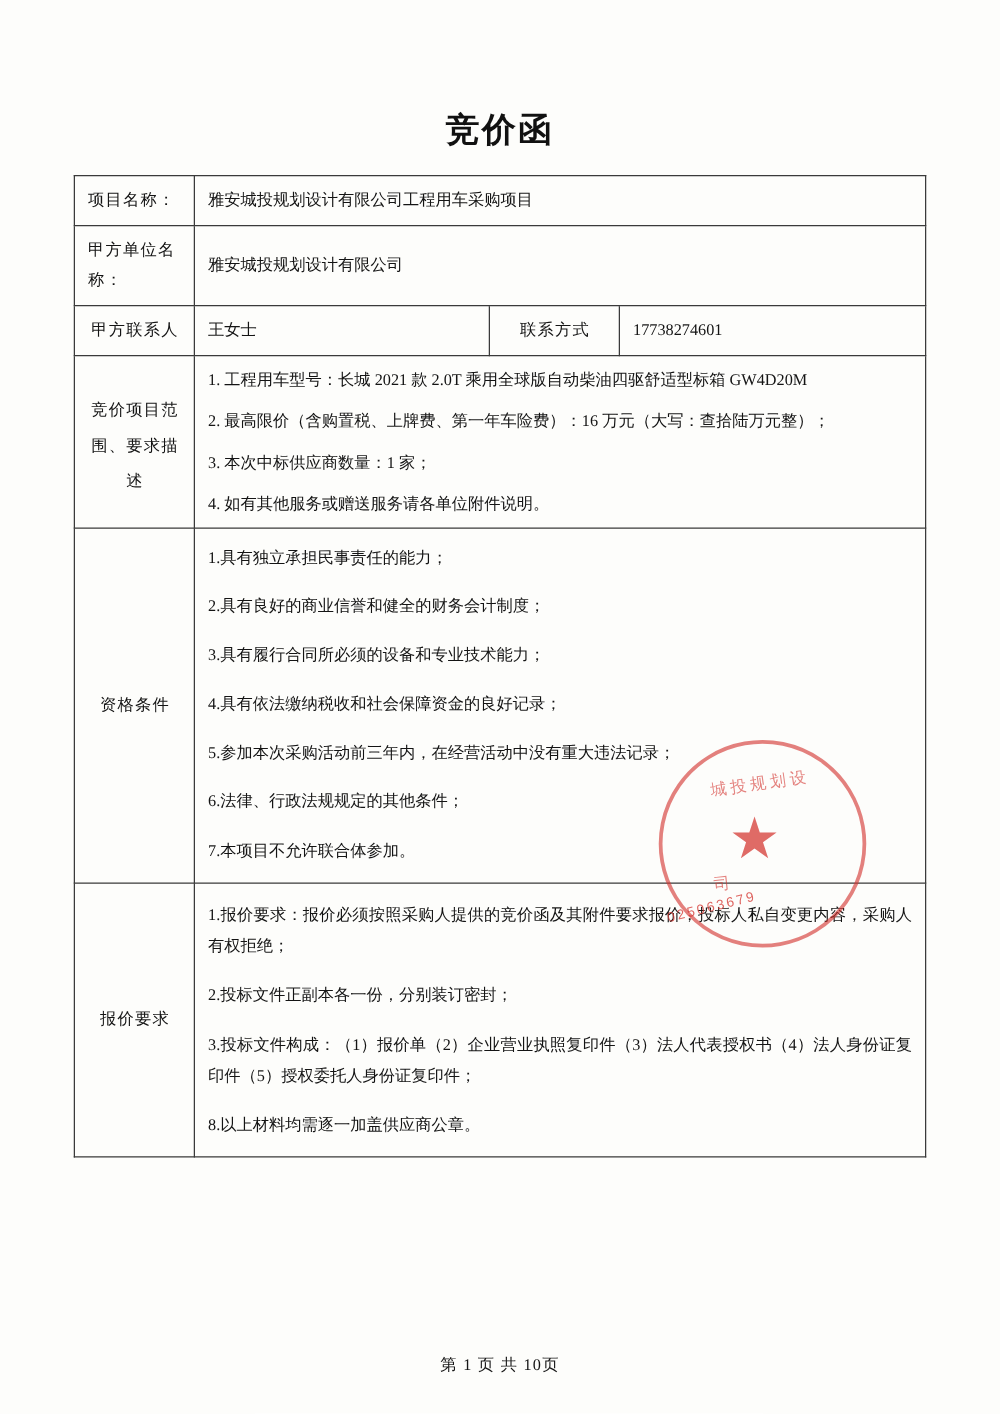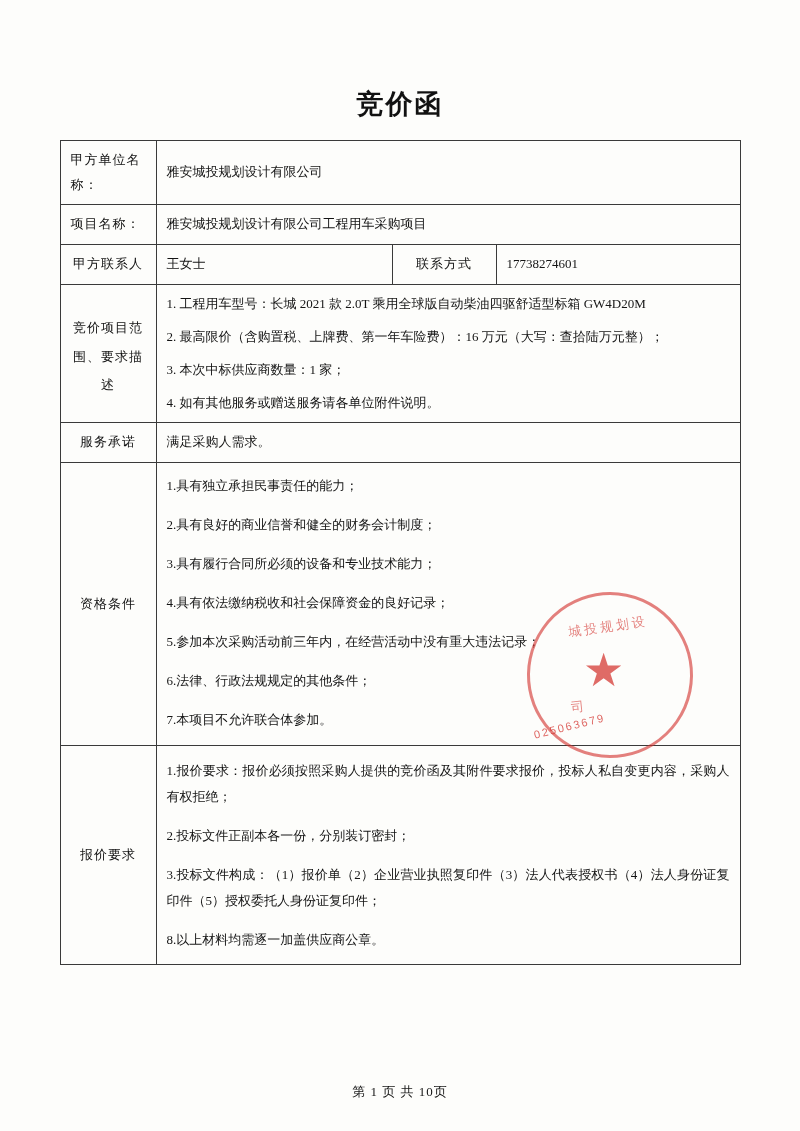--- a/index.html
+++ b/index.html
@@ -181,45 +181,41 @@
 
   <table class="main">
     <colgroup>
       <col style="width:96px">
       <col style="width:236px">
       <col style="width:104px">
       <col style="width:244px">
     </colgroup>
     <tbody>
       <tr>
+        <td class="label-wrap">项目名称：</td>
+        <td class="value" colspan="3">雅安城投规划设计有限公司工程用车采购项目</td>
+      </tr>
+      <tr>
         <td class="label-wrap">甲方单位名称：</td>
         <td class="value" colspan="3">雅安城投规划设计有限公司</td>
-      </tr>
-      <tr>
-        <td class="label-wrap">项目名称：</td>
-        <td class="value" colspan="3">雅安城投规划设计有限公司工程用车采购项目</td>
       </tr>
       <tr>
         <td class="label">甲方联系人</td>
         <td class="value">王女士</td>
         <td class="label">联系方式</td>
         <td class="value">17738274601</td>
       </tr>
       <tr>
         <td class="label top" style="line-height:2.2;padding-top:14px;">竞价项目范围、要求描述</td>
         <td class="value top lines" colspan="3">
           <p>1. 工程用车型号：长城 2021 款 2.0T 乘用全球版自动柴油四驱舒适型标箱 GW4D20M</p>
           <p>2. 最高限价（含购置税、上牌费、第一年车险费）：16 万元（大写：查拾陆万元整）；</p>
           <p>3. 本次中标供应商数量：1 家；</p>
           <p>4. 如有其他服务或赠送服务请各单位附件说明。</p>
         </td>
-      </tr>
-      <tr>
-        <td class="label">服务承诺</td>
-        <td class="value" colspan="3">满足采购人需求。</td>
       </tr>
       <tr>
         <td class="label">资格条件</td>
         <td class="value qual" colspan="3" style="padding-top:12px;padding-bottom:12px;">
           <p>1.具有独立承担民事责任的能力；</p>
           <p>2.具有良好的商业信誉和健全的财务会计制度；</p>
           <p>3.具有履行合同所必须的设备和专业技术能力；</p>
           <p>4.具有依法缴纳税收和社会保障资金的良好记录；</p>
           <p>5.参加本次采购活动前三年内，在经营活动中没有重大违法记录；</p>
           <p>6.法律、行政法规规定的其他条件；</p>

